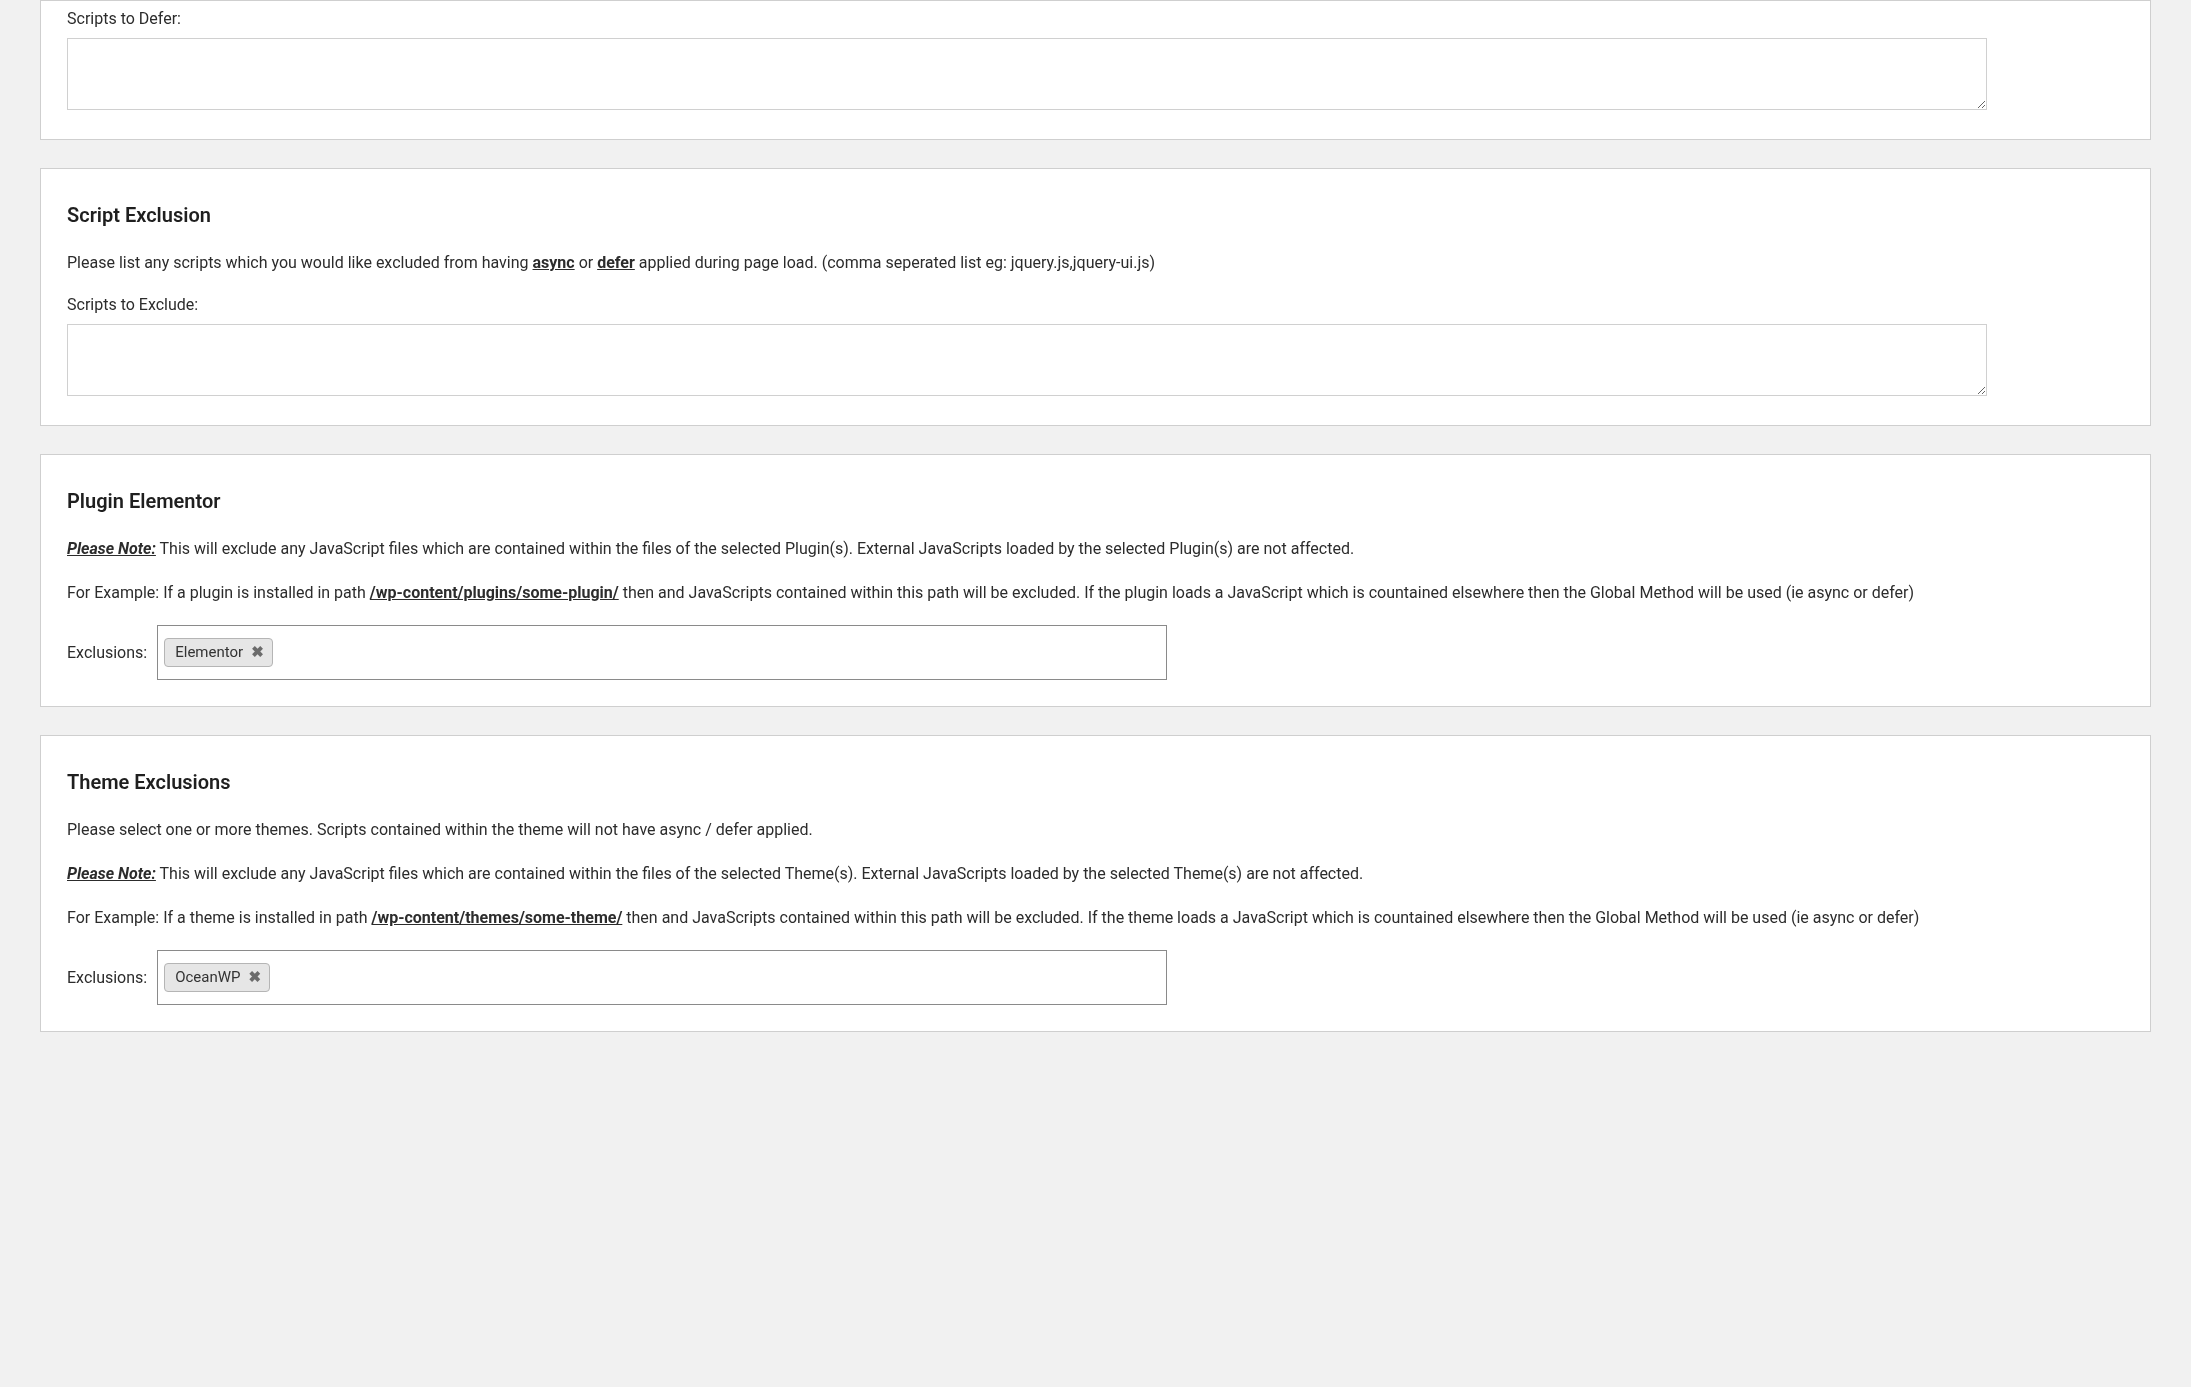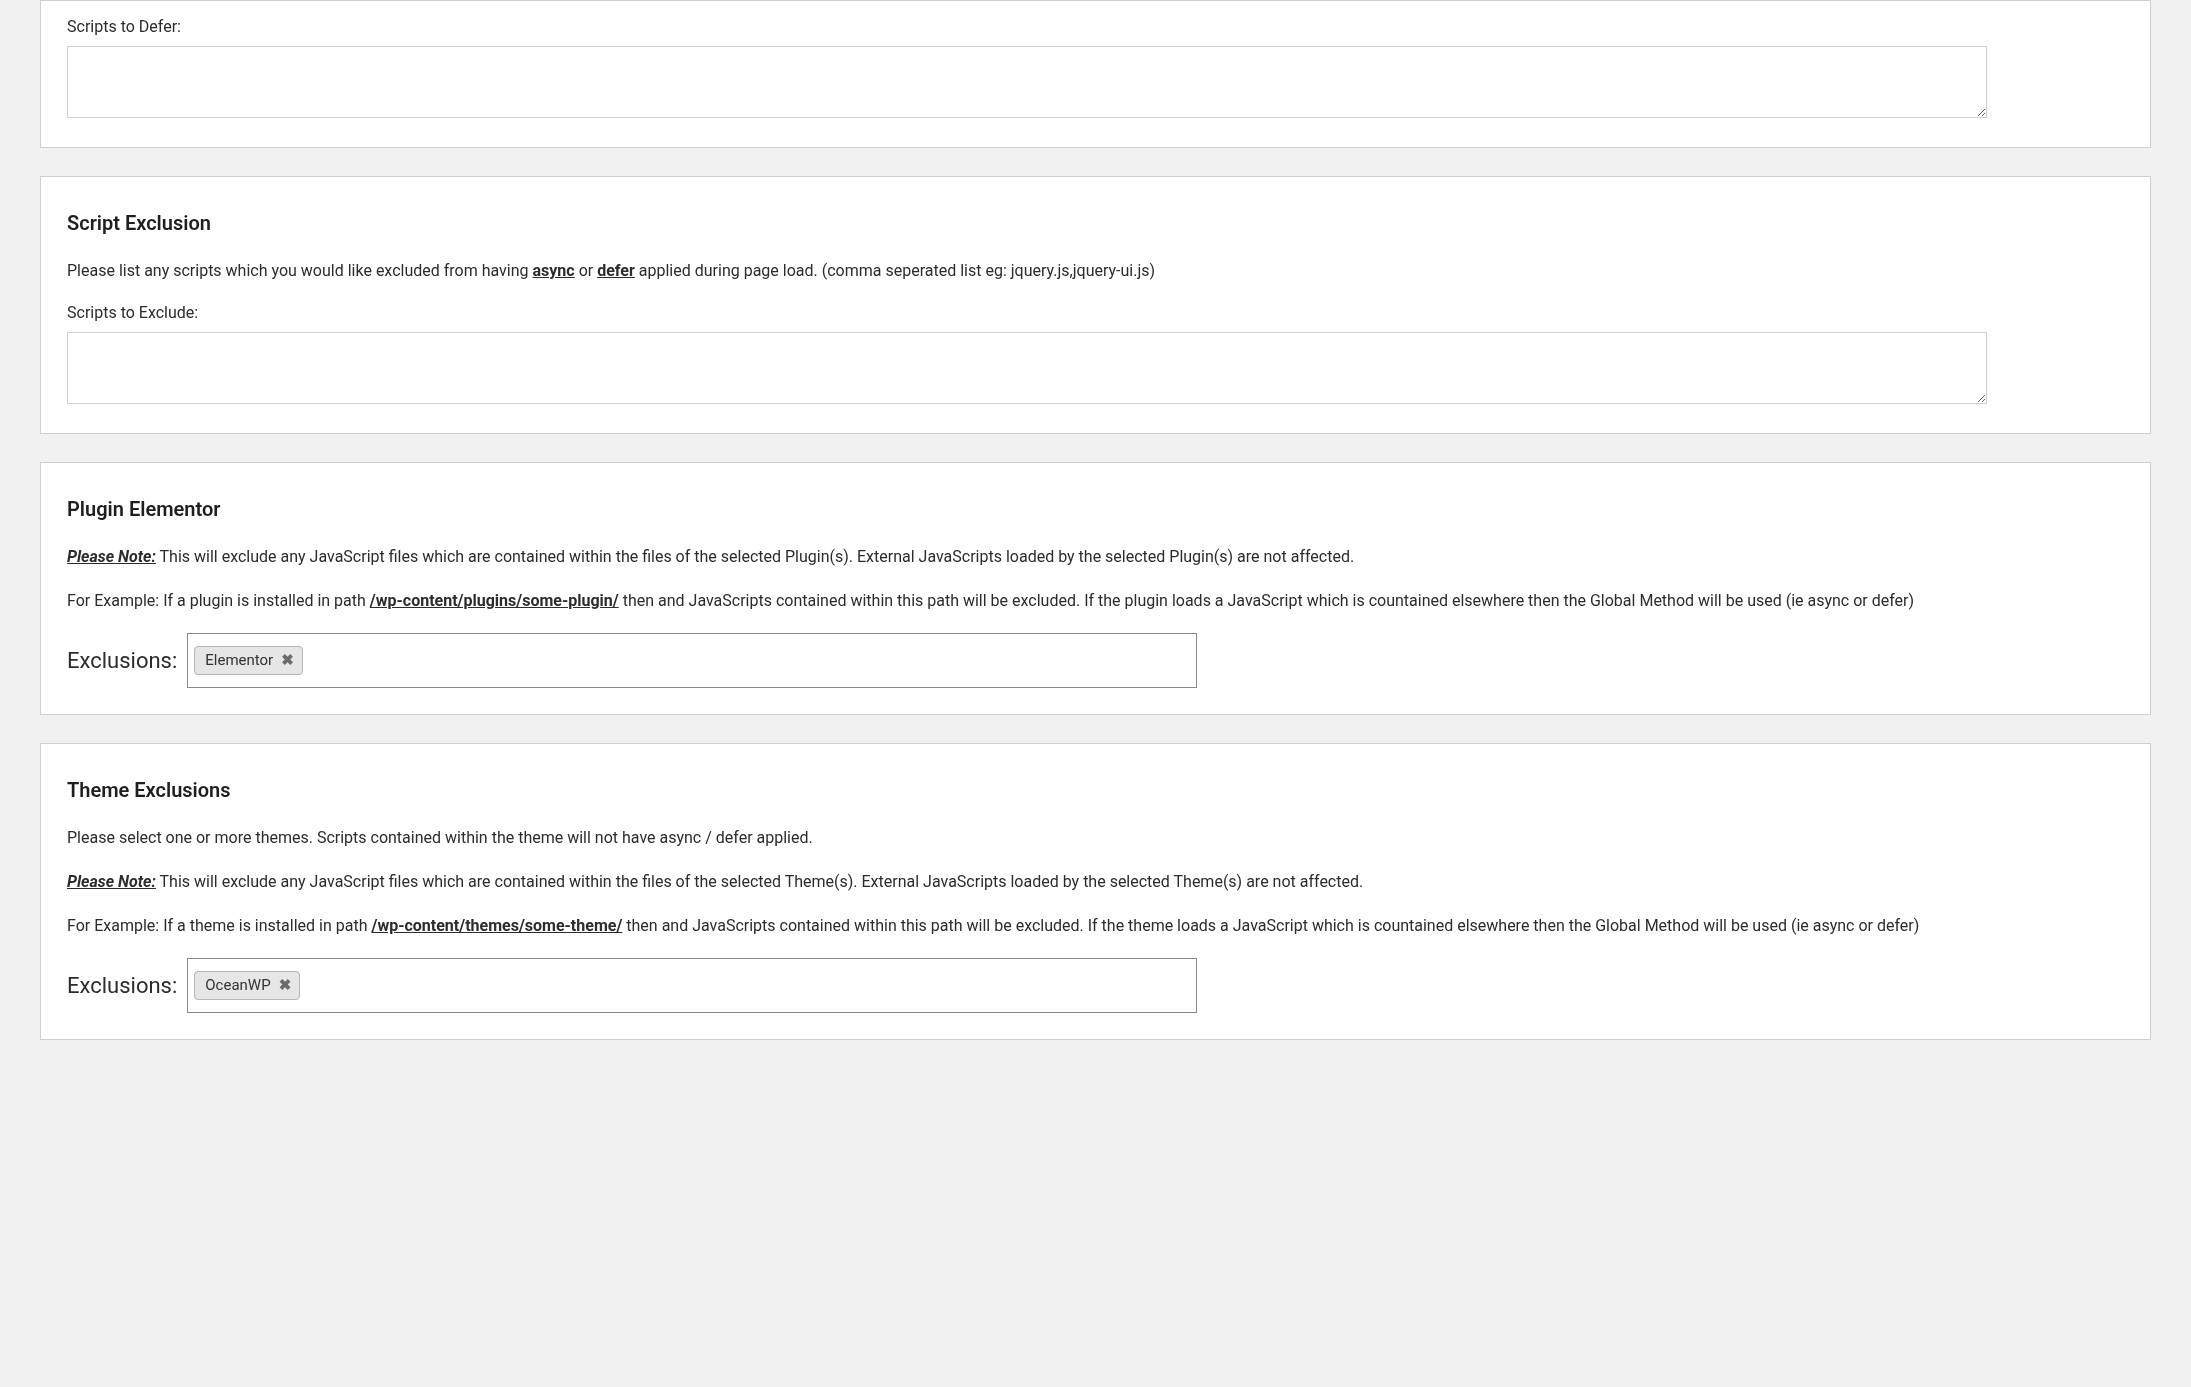--- a/index.html
+++ b/index.html
@@ -18,21 +18,21 @@
   }
   .card {
     background: #ffffff;
     border: 1px solid #cfcfcf;
     margin-bottom: 28px;
     padding: 22px 26px 26px 26px;
     box-sizing: border-box;
     width: 100%;
   }
   .card.first {
-    padding-top: 16px;
+    padding-top: 8px;
   }
   h2.section-title {
     font-size: 20px;
     font-weight: 600;
     margin: 12px 0 24px 0;
     color: #1f1f1f;
   }
   p {
     font-size: 16px;
     line-height: 1.5;
@@ -58,21 +58,21 @@
     padding: 8px 10px;
     color: #333;
   }
   .row {
     display: flex;
     align-items: center;
     gap: 10px;
     margin-top: 6px;
   }
   .row .field-label-inline {
-    font-size: 22px;
+    font-size: 16px;
     color: #2c2c2c;
   }
   .multiselect {
     display: flex;
     align-items: center;
     flex-wrap: wrap;
     gap: 6px;
     min-height: 38px;
     width: 1010px;
     max-width: 100%;

